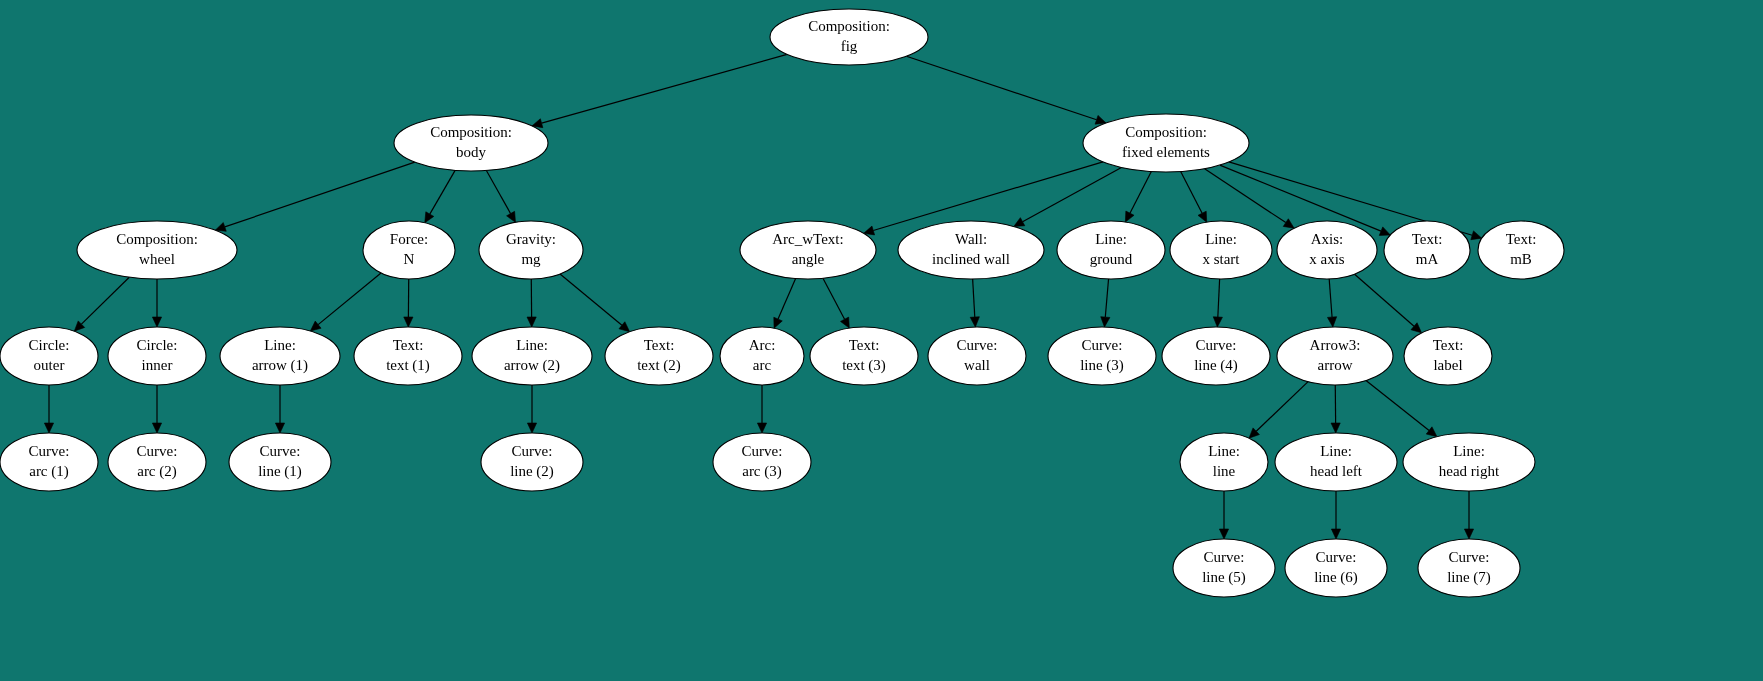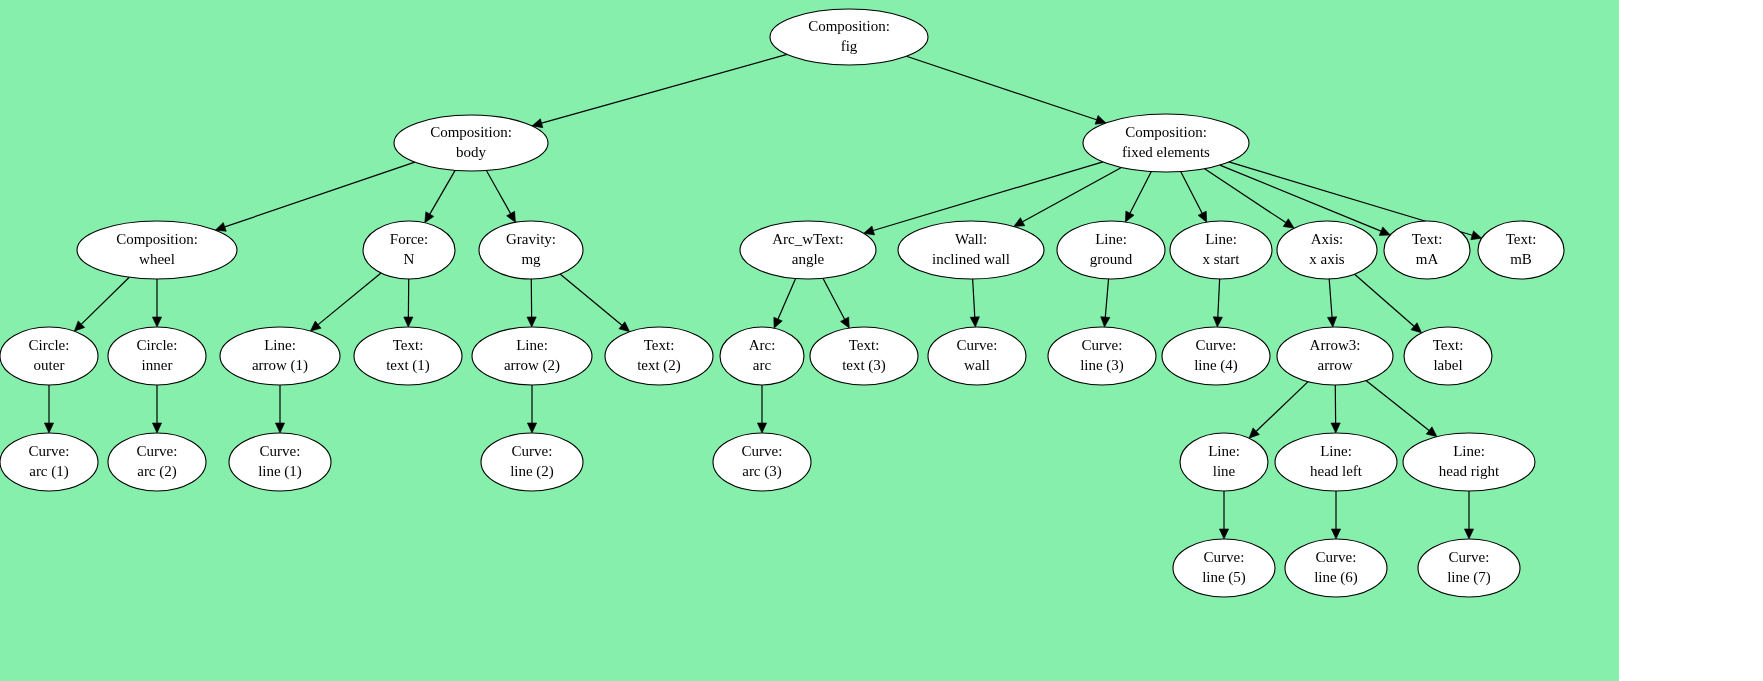--- a/index.html
+++ b/index.html
@@ -5,23 +5,23 @@
   html, body {
     margin: 0;
     padding: 0;
     background: #ffffff;
   }
   body {
     font-family: "Liberation Serif", "DejaVu Serif", serif;
   }
   #canvas-wrap {
     position: relative;
-    width: 1619px;
+    width: 1763px;
     height: 681px;
-    background: #86efac;
+    background: #0f766e;
     overflow: hidden;
   }
   svg#graph {
     position: absolute;
     left: 0;
     top: 0;
     width: 1763px;
     height: 681px;
     display: block;
   }

